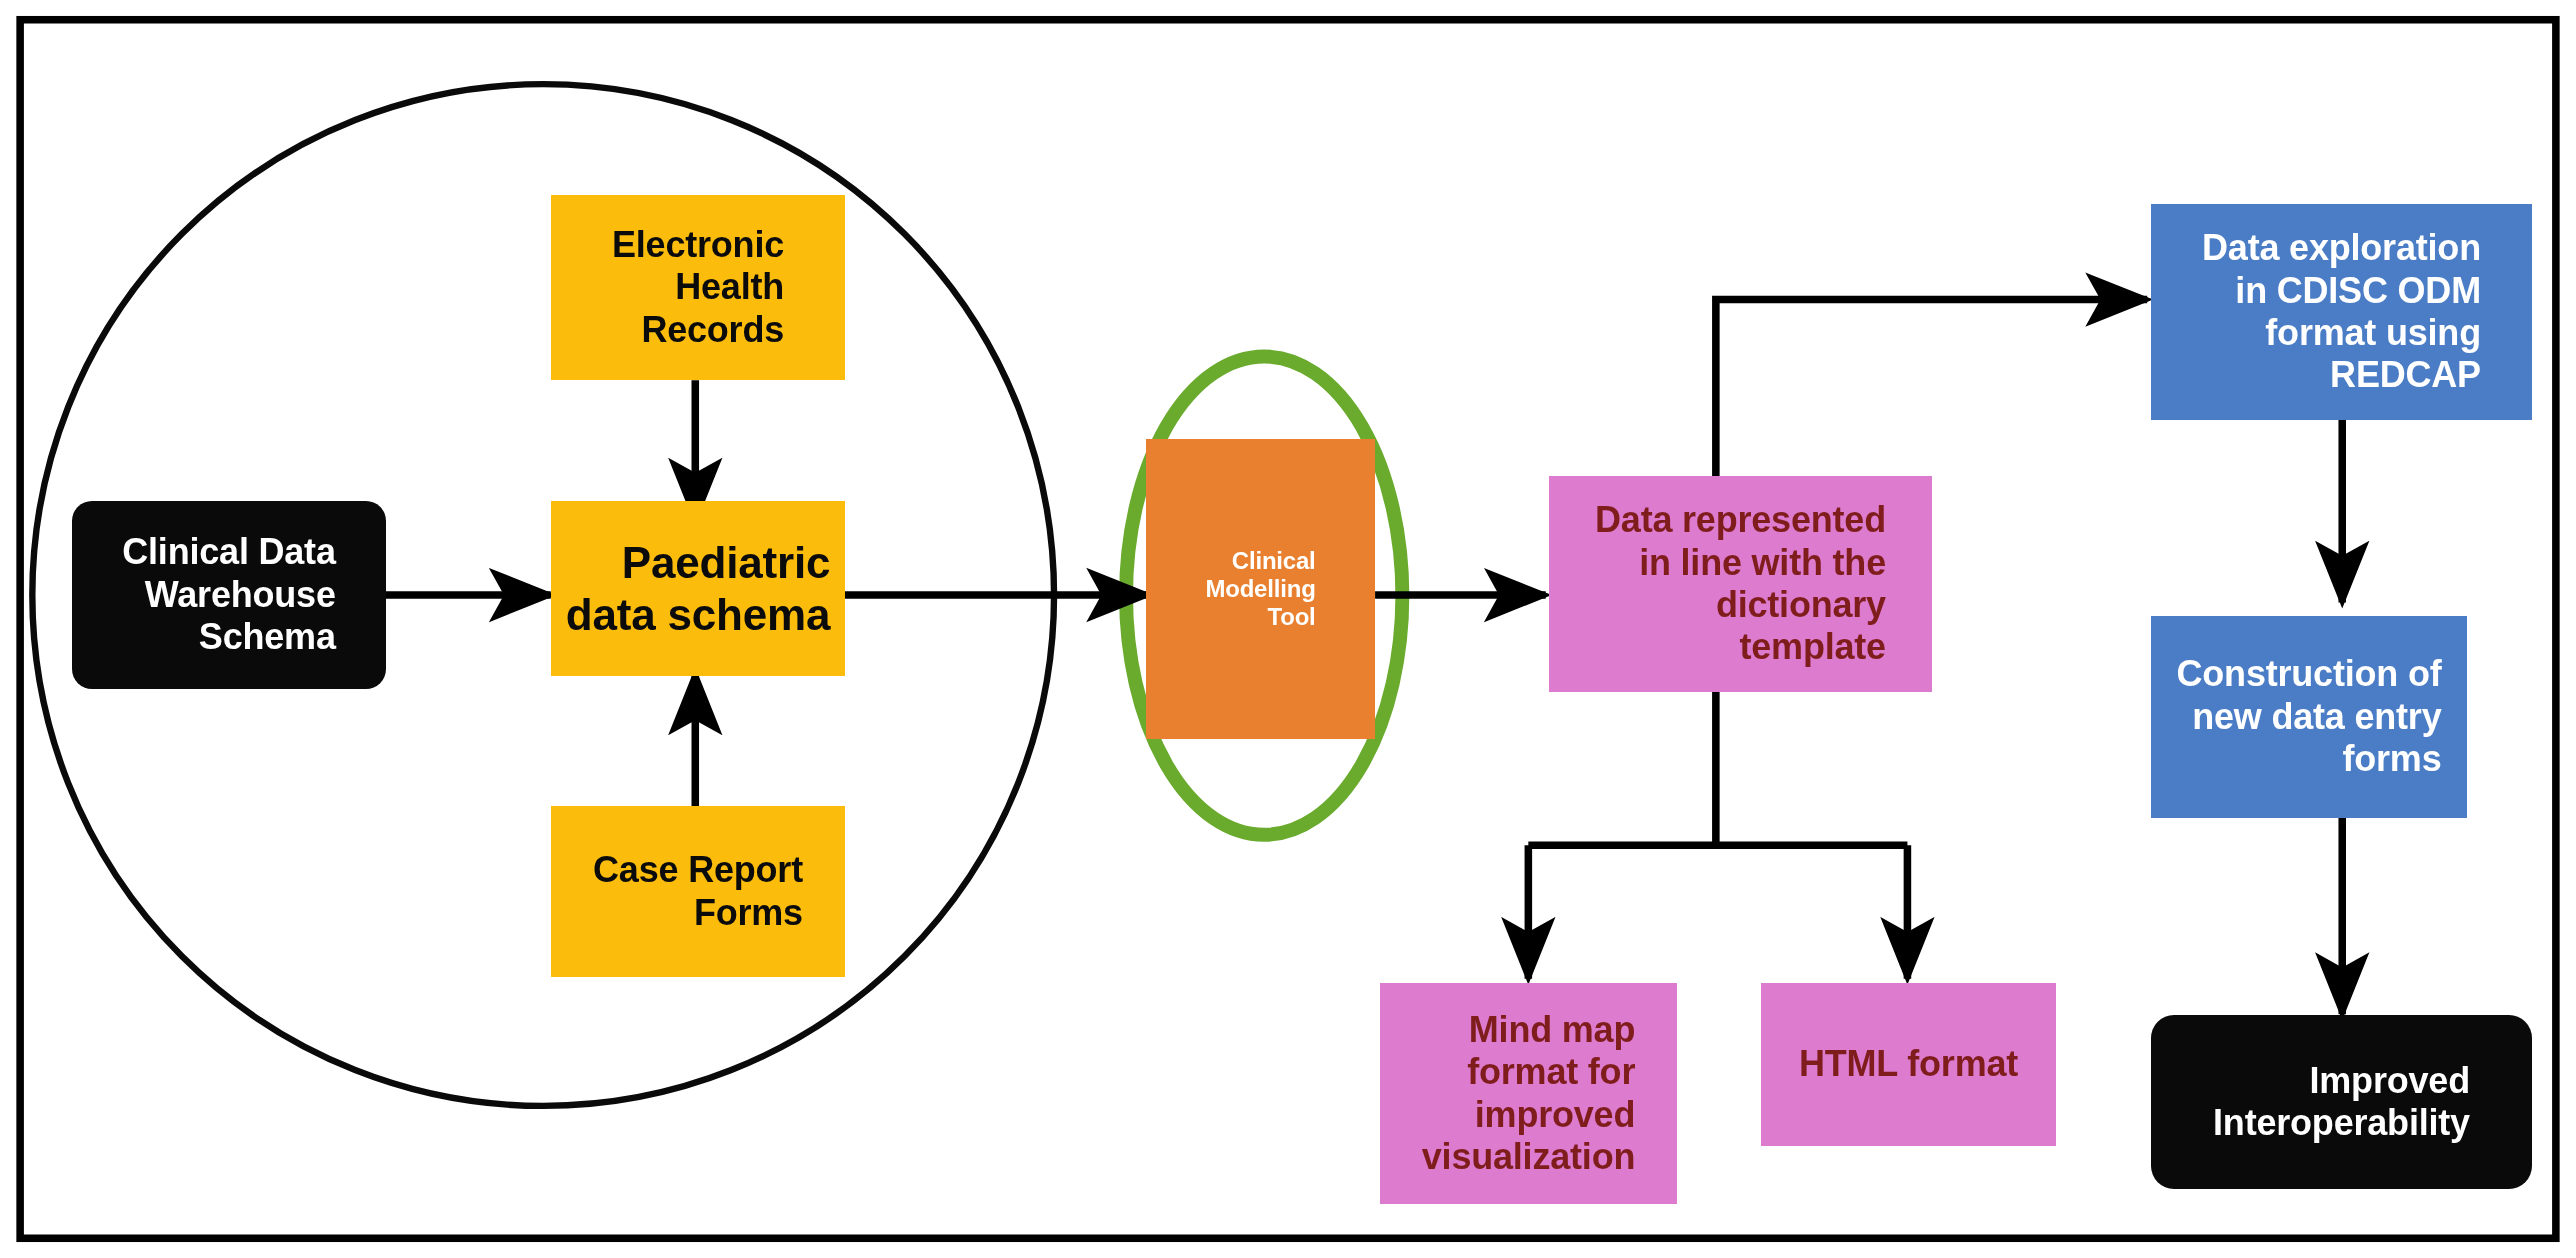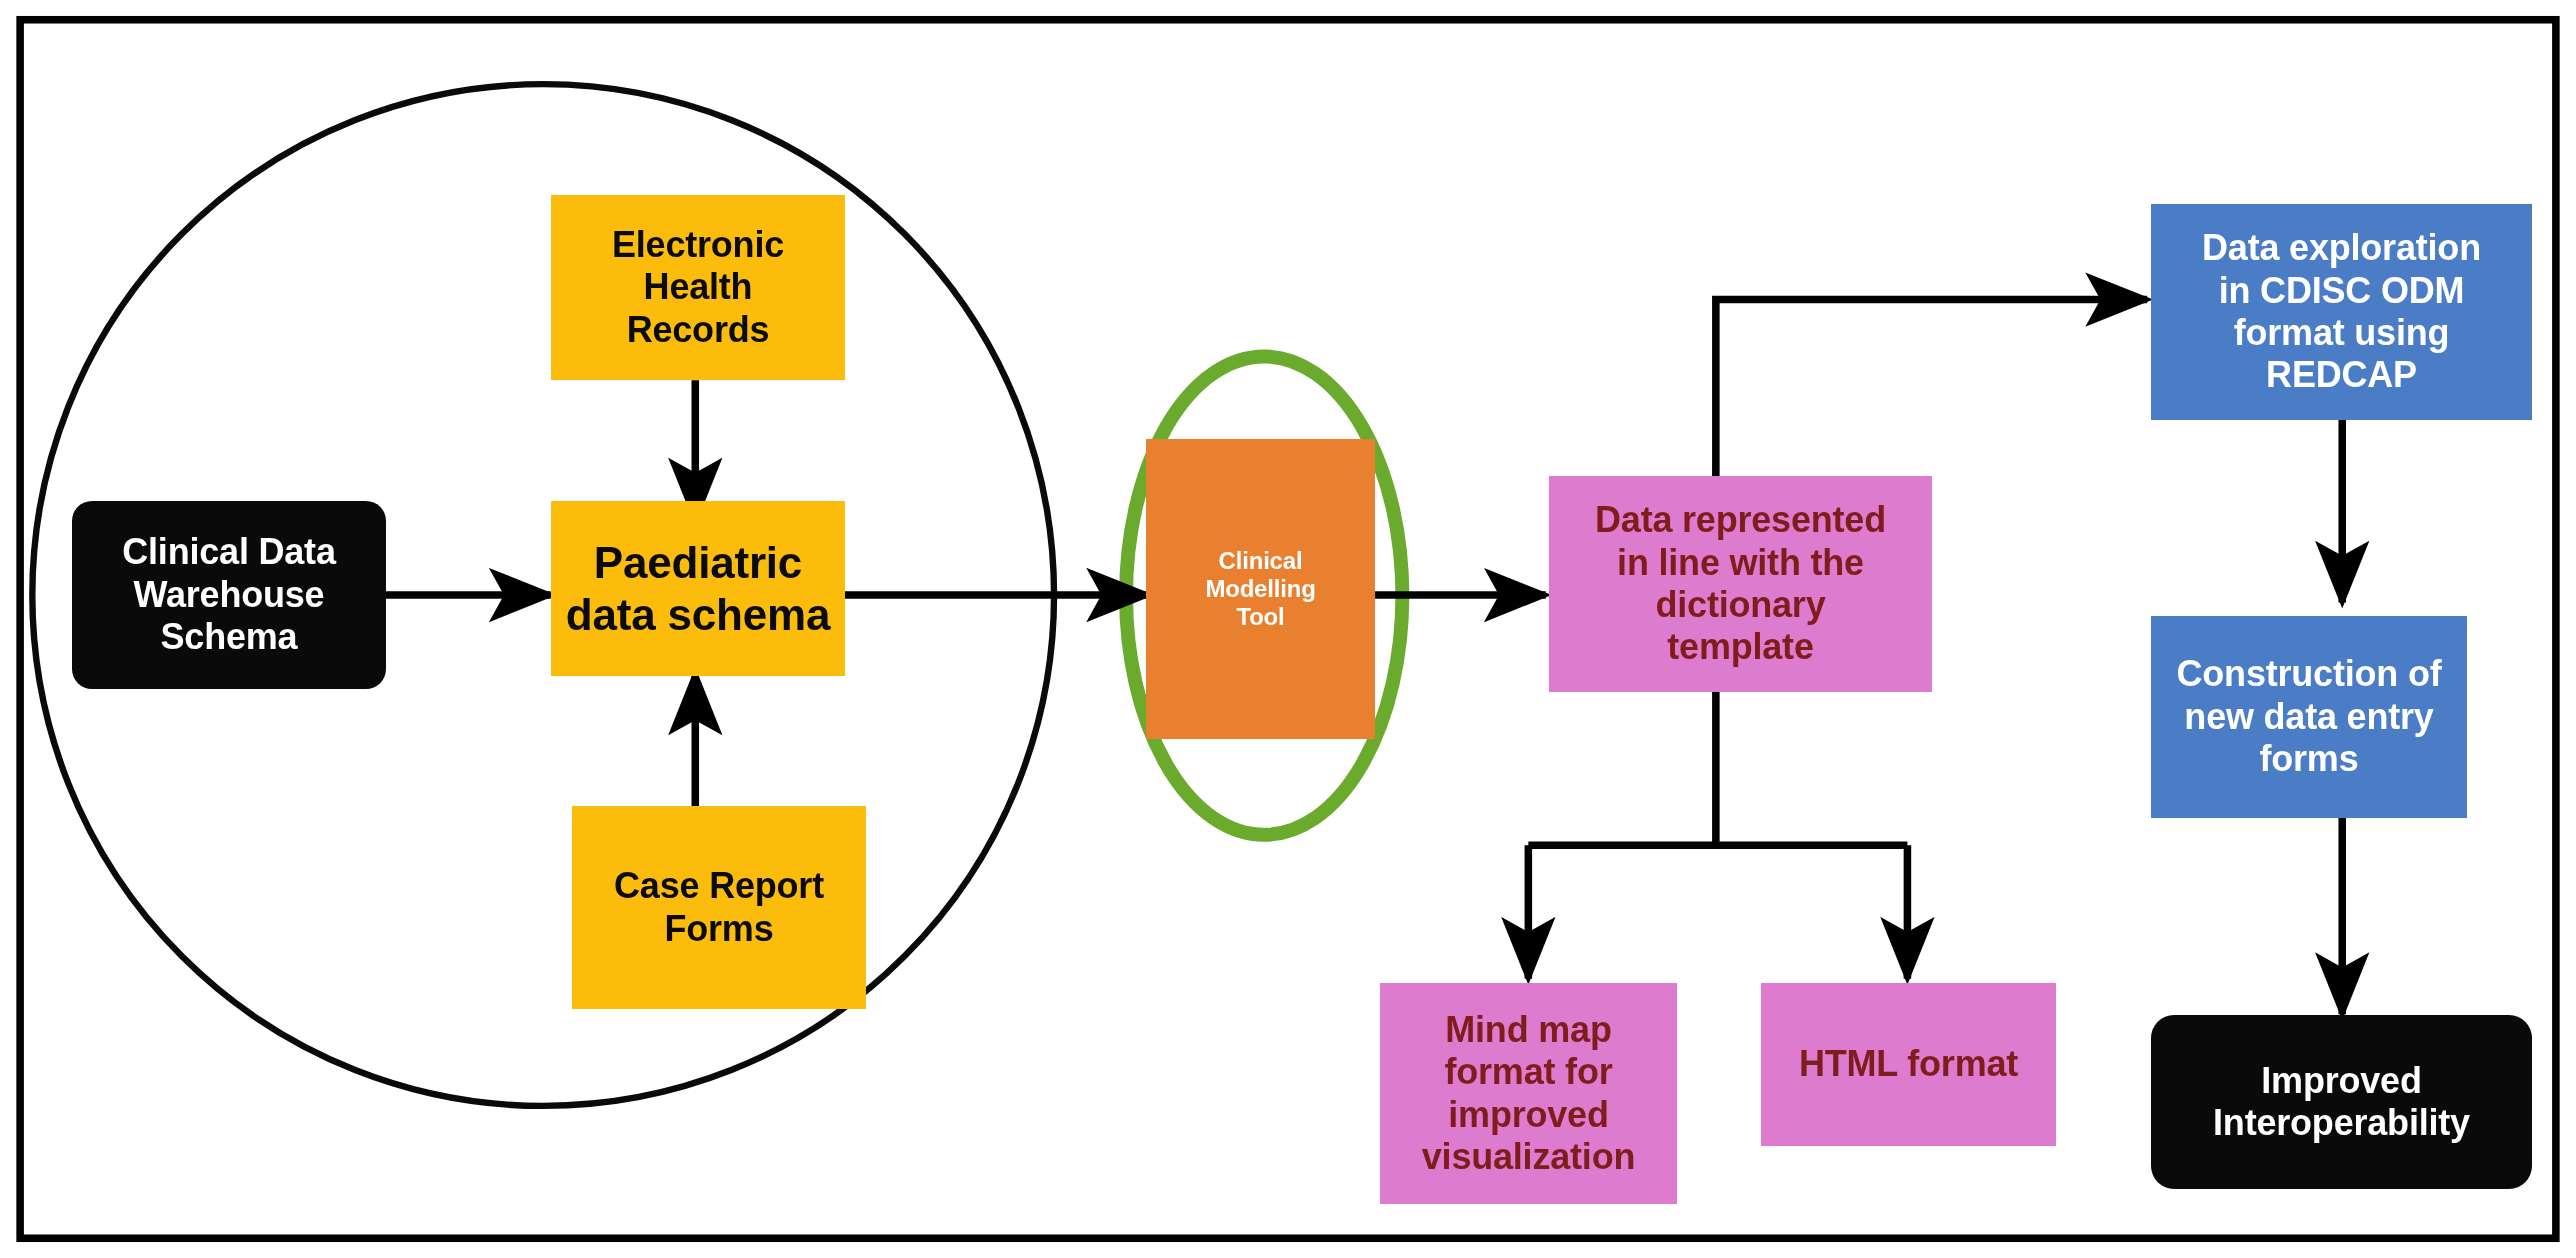--- a/index.html
+++ b/index.html
@@ -23,21 +23,21 @@
     top: 0;
     width: 2576px;
     height: 1258px;
   }
   .node {
     position: absolute;
     box-sizing: border-box;
     display: flex;
     align-items: center;
     justify-content: center;
-    text-align: center;
+    text-align: right;
     font-weight: bold;
     line-height: 1.18;
     letter-spacing: -0.2px;
     white-space: pre-line;
     padding: 2.3px 5.8px;
     font-family: "Liberation Sans", sans-serif;
   }
   .node-black {
     background: #0a0a0a;
     color: #ffffff;
@@ -105,21 +105,21 @@
 Warehouse
 Schema</div>
 
   <div class="node node-yellow" style="left:551px; top:195px; width:294px; height:185px; font-size:36px;">Electronic
 Health
 Records</div>
 
   <div class="node node-yellow" style="left:551px; top:501px; width:294px; height:175px; font-size:44px;">Paediatric
 data schema</div>
 
-  <div class="node node-yellow" style="left:551px; top:806px; width:294px; height:203px; font-size:36px;margin-left:21px;">Case Report
+  <div class="node node-yellow" style="left:551px; top:806px; width:294px; height:171px; font-size:36px;">Case Report
 Forms</div>
 
   <div class="node node-orange" style="left:1146px; top:439px; width:229px; height:300px; font-size:24px;">Clinical
 Modelling
 Tool</div>
 
   <div class="node node-pink" style="left:1549px; top:476px; width:383px; height:216px; font-size:36px;">Data represented
 in line with the
 dictionary
 template</div>

